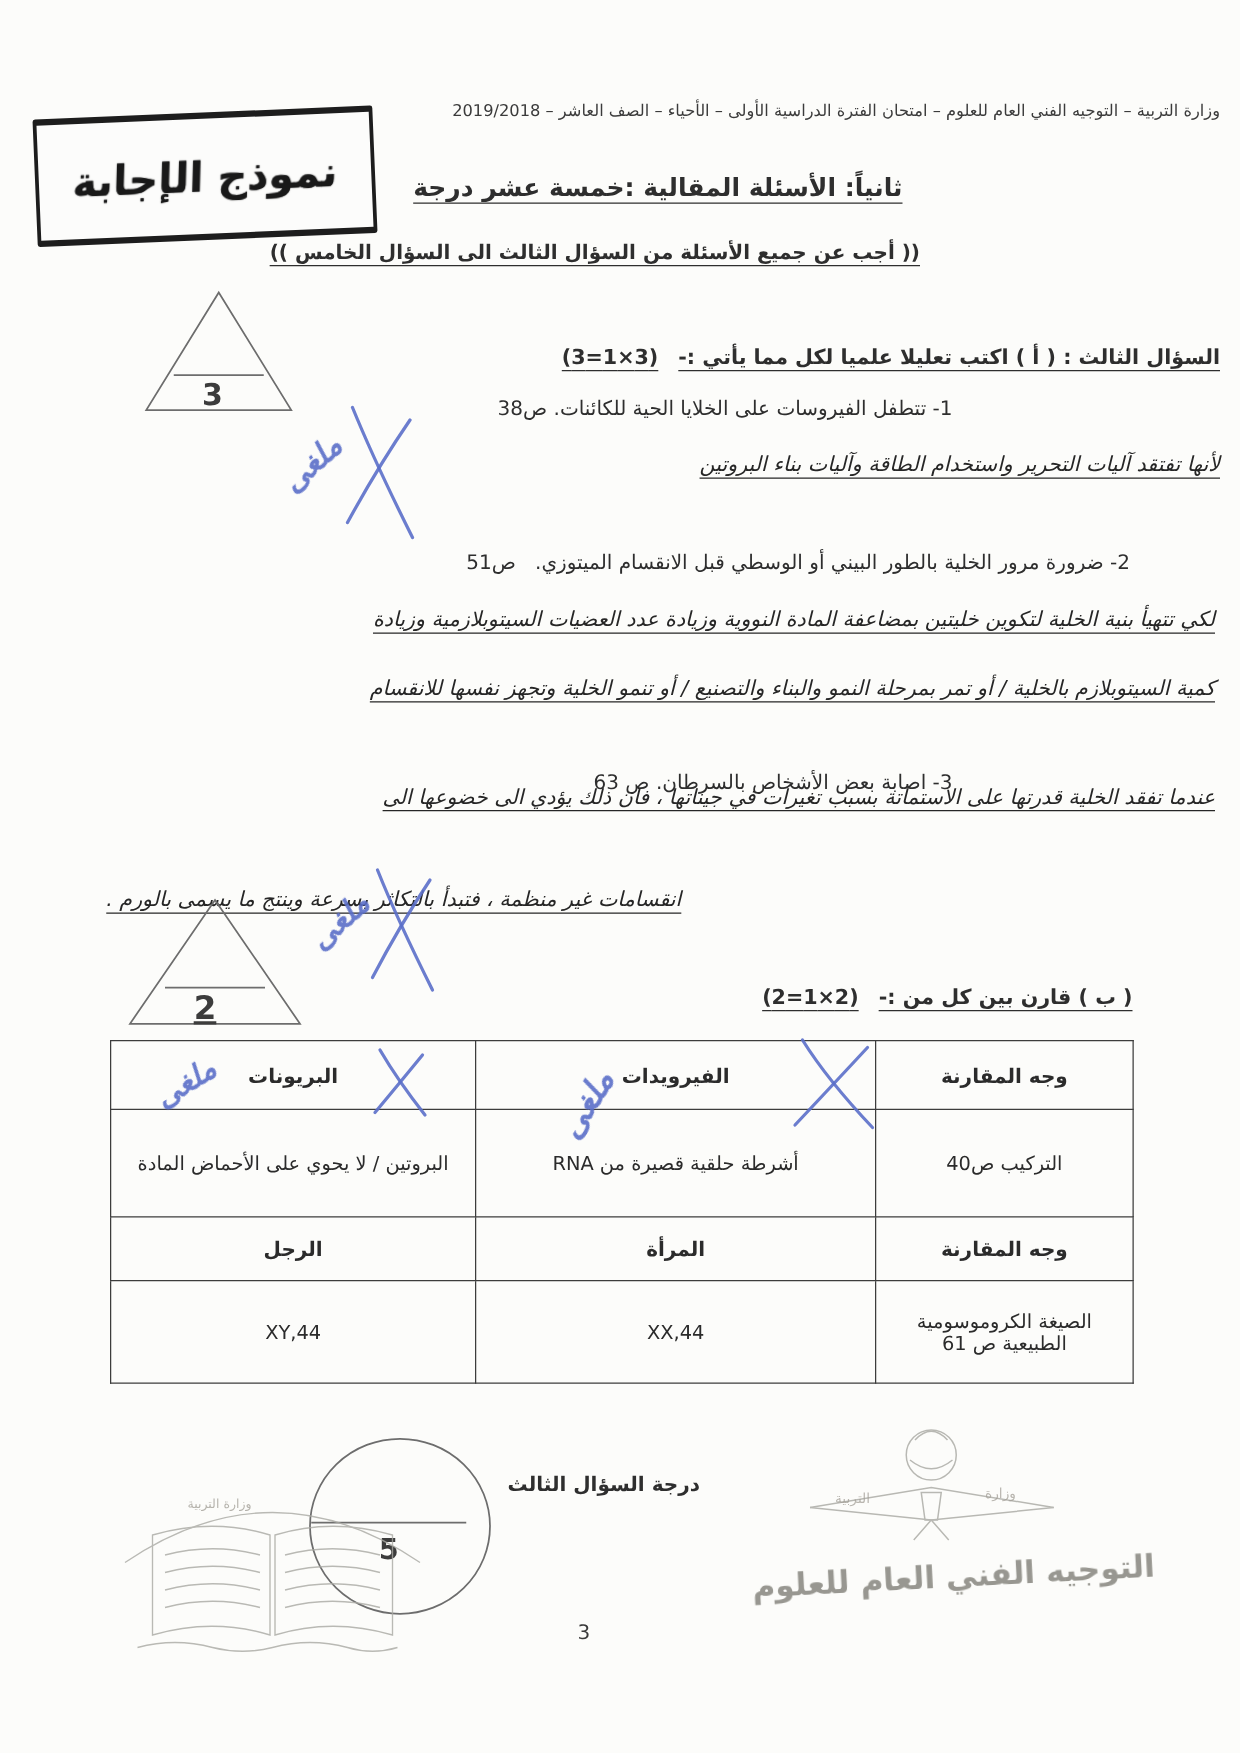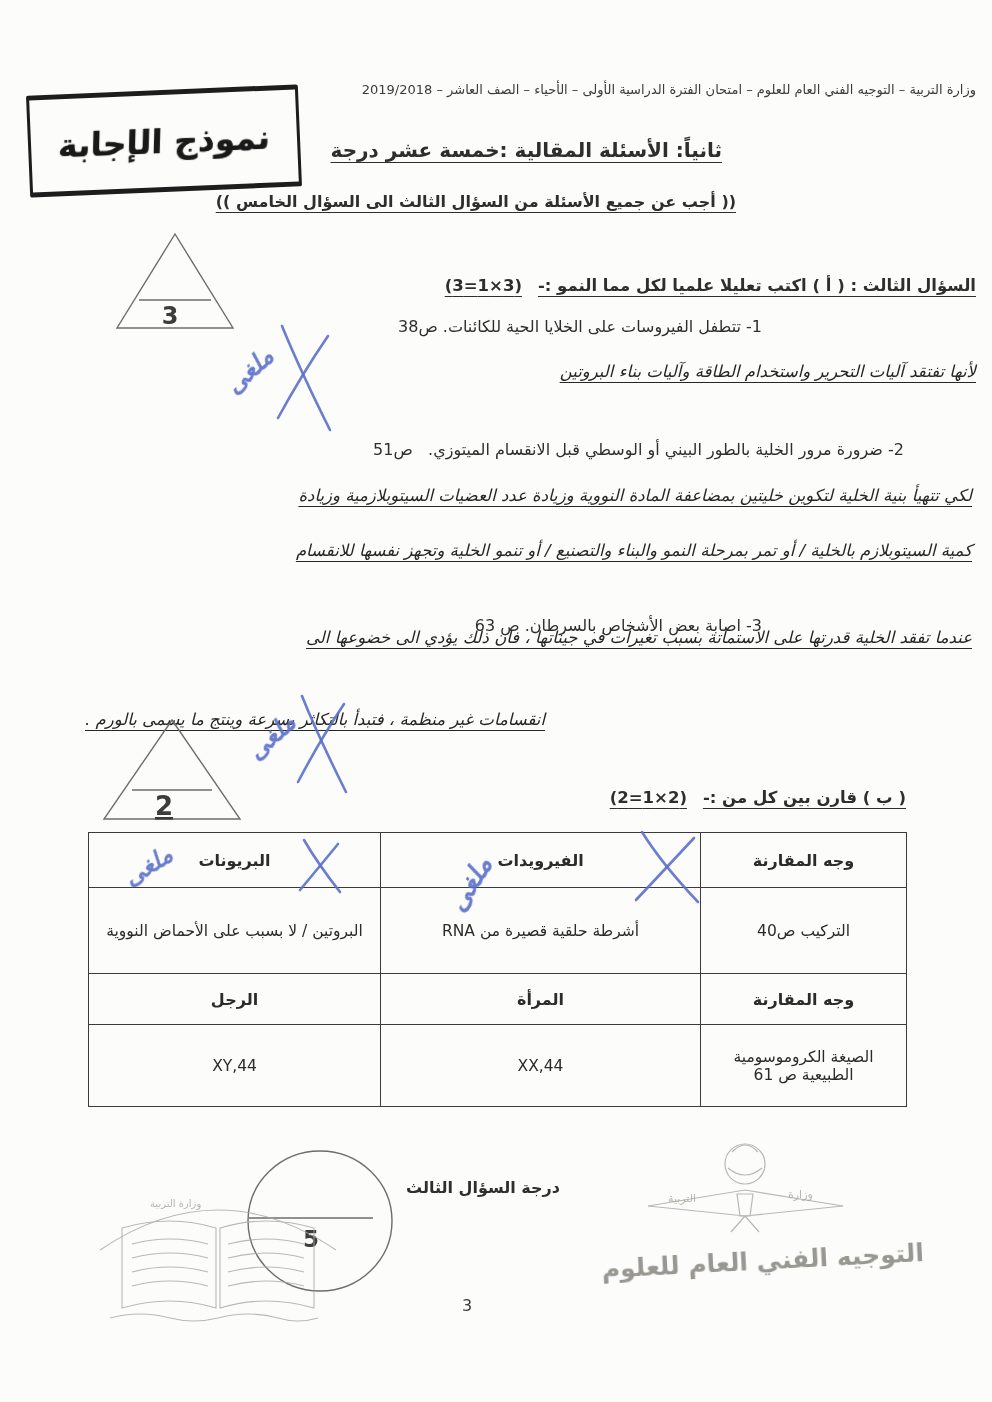--- a/index.html
+++ b/index.html
@@ -92,21 +92,21 @@
 <div class="abs rtl section-title b u">ثانياً: الأسئلة المقالية :خمسة عشر درجة</div>
 <div class="abs rtl instruction b u">(( أجب عن جميع الأسئلة من السؤال الثالث الى السؤال الخامس ))</div>
 
 <svg class="abs" style="left:112px;top:230px;" width="126" height="102" viewBox="0 0 126 102">
   <polygon class="pencil" points="63,4 121,98 5,98"></polygon>
   <line class="pencil" x1="27" y1="70" x2="99" y2="70"></line>
   <text class="pencil-num" x="58" y="94" font-size="24" text-anchor="middle">3</text>
 </svg>
 
 <div class="abs rtl q3-header b">
-  <span class="u">السؤال الثالث : ( أ ) اكتب تعليلا علميا لكل مما النمو :-</span><span class="u marks-gap">(3×1=3)</span>
+  <span class="u">السؤال الثالث : ( أ ) اكتب تعليلا علميا لكل مما يأتي :-</span><span class="u marks-gap">(3×1=3)</span>
 </div>
 
 <div class="abs rtl item" style="top:317px;right:230px;">1- تتطفل الفيروسات على الخلايا الحية للكائنات. ص38</div>
 <div class="abs rtl answer bi u" style="top:362px;right:16px;">لأنها تفتقد آليات التحرير واستخدام الطاقة وآليات بناء البروتين</div>
 
 <svg class="abs pen-x" style="left:272px;top:322px;" width="66" height="112" viewBox="0 0 66 112">
   <path d="M10,4 Q28,48 58,108"></path>
   <path d="M56,14 Q30,52 6,96"></path>
 </svg>
 <div class="abs pen-note" style="left:222px;top:356px;">ملغى</div>
@@ -143,21 +143,21 @@
     </colgroup>
   <tbody>
       <tr class="hdr" style="height:55px">
     <td>وجه المقارنة</td>
     <td>الفيرويدات</td>
     <td>البريونات</td>
   </tr>
   <tr style="height:86px">
     <td>التركيب ص40</td>
     <td>أشرطة حلقية قصيرة من RNA</td>
-    <td>البروتين / لا بسبب على الأحماض النووية</td>
+    <td>البروتين / لا يحوي على الأحماض المادة</td>
   </tr>
   <tr class="hdr" style="height:51px">
     <td>وجه المقارنة</td>
     <td>المرأة</td>
     <td>الرجل</td>
   </tr>
   <tr style="height:82px">
     <td>الصيغة الكروموسومية الطبيعية ص 61</td>
     <td>XX,44</td>
     <td>XY,44</td>

